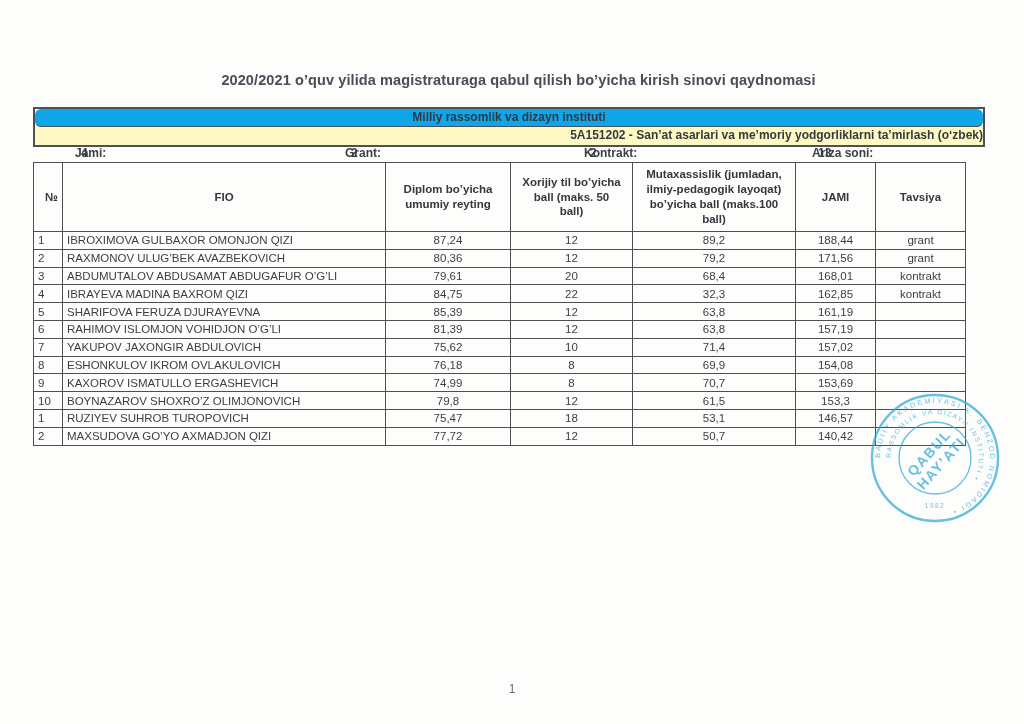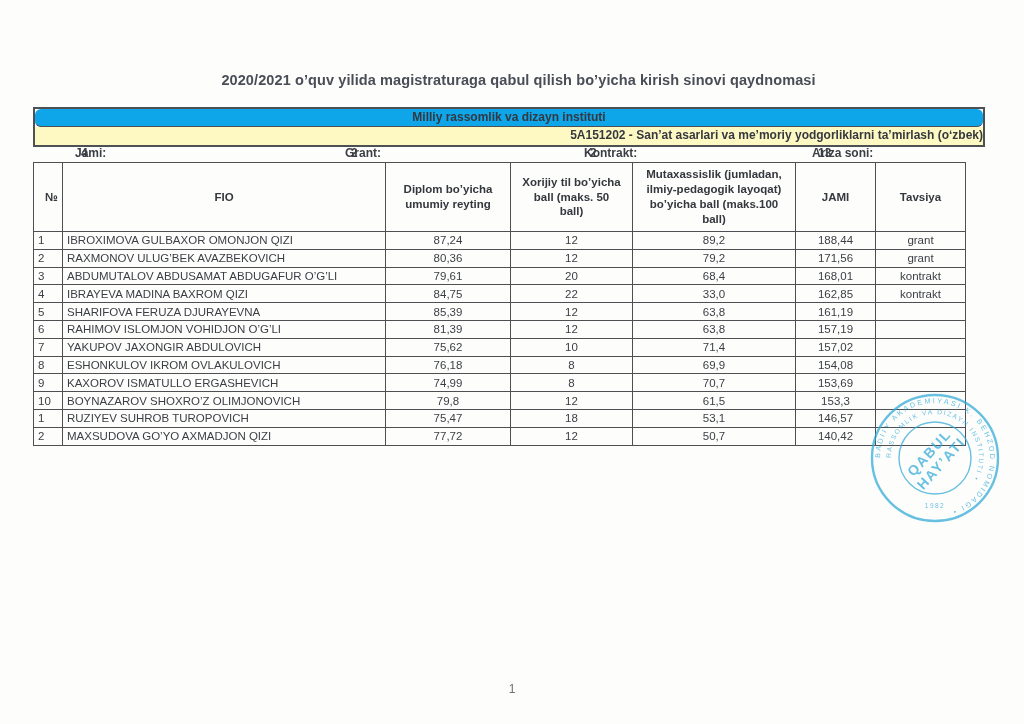--- a/index.html
+++ b/index.html
@@ -164,21 +164,21 @@
         <td>20</td>
         <td>68,4</td>
         <td>168,01</td>
         <td>kontrakt</td>
       </tr>
       <tr>
         <td>4</td>
         <td>IBRAYEVA MADINA BAXROM QIZI</td>
         <td>84,75</td>
         <td>22</td>
-        <td>33,0</td>
+        <td>32,3</td>
         <td>162,85</td>
         <td>kontrakt</td>
       </tr>
       <tr>
         <td>5</td>
         <td>SHARIFOVA FERUZA DJURAYEVNA</td>
         <td>85,39</td>
         <td>12</td>
         <td>63,8</td>
         <td>161,19</td>

